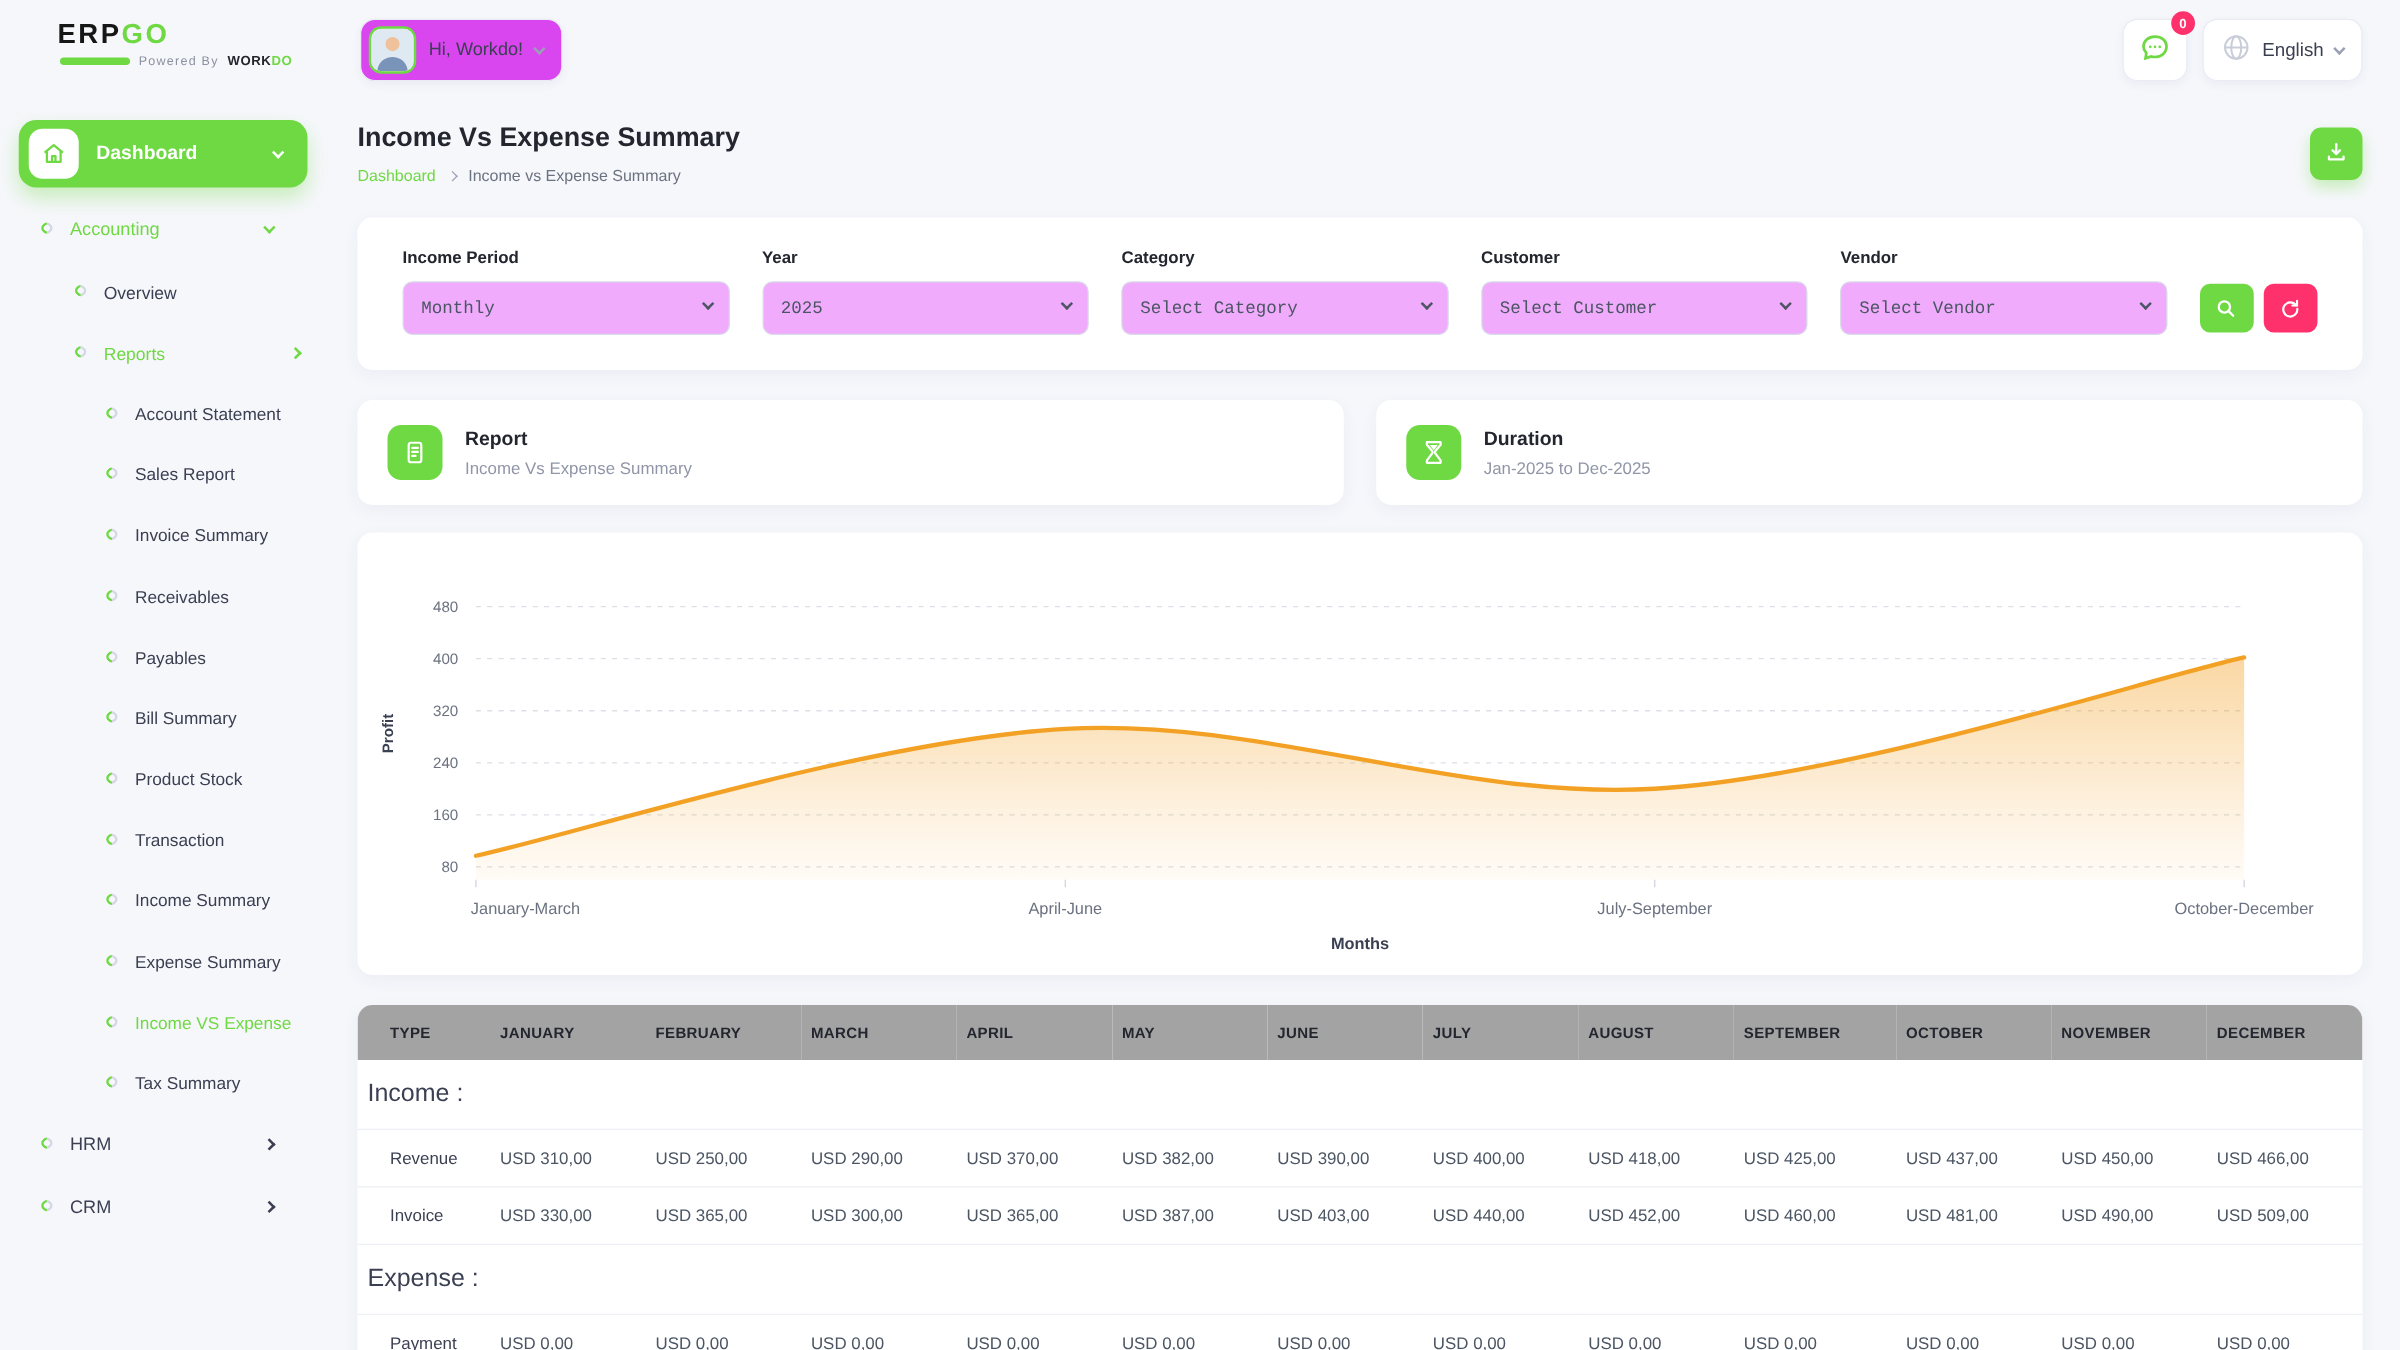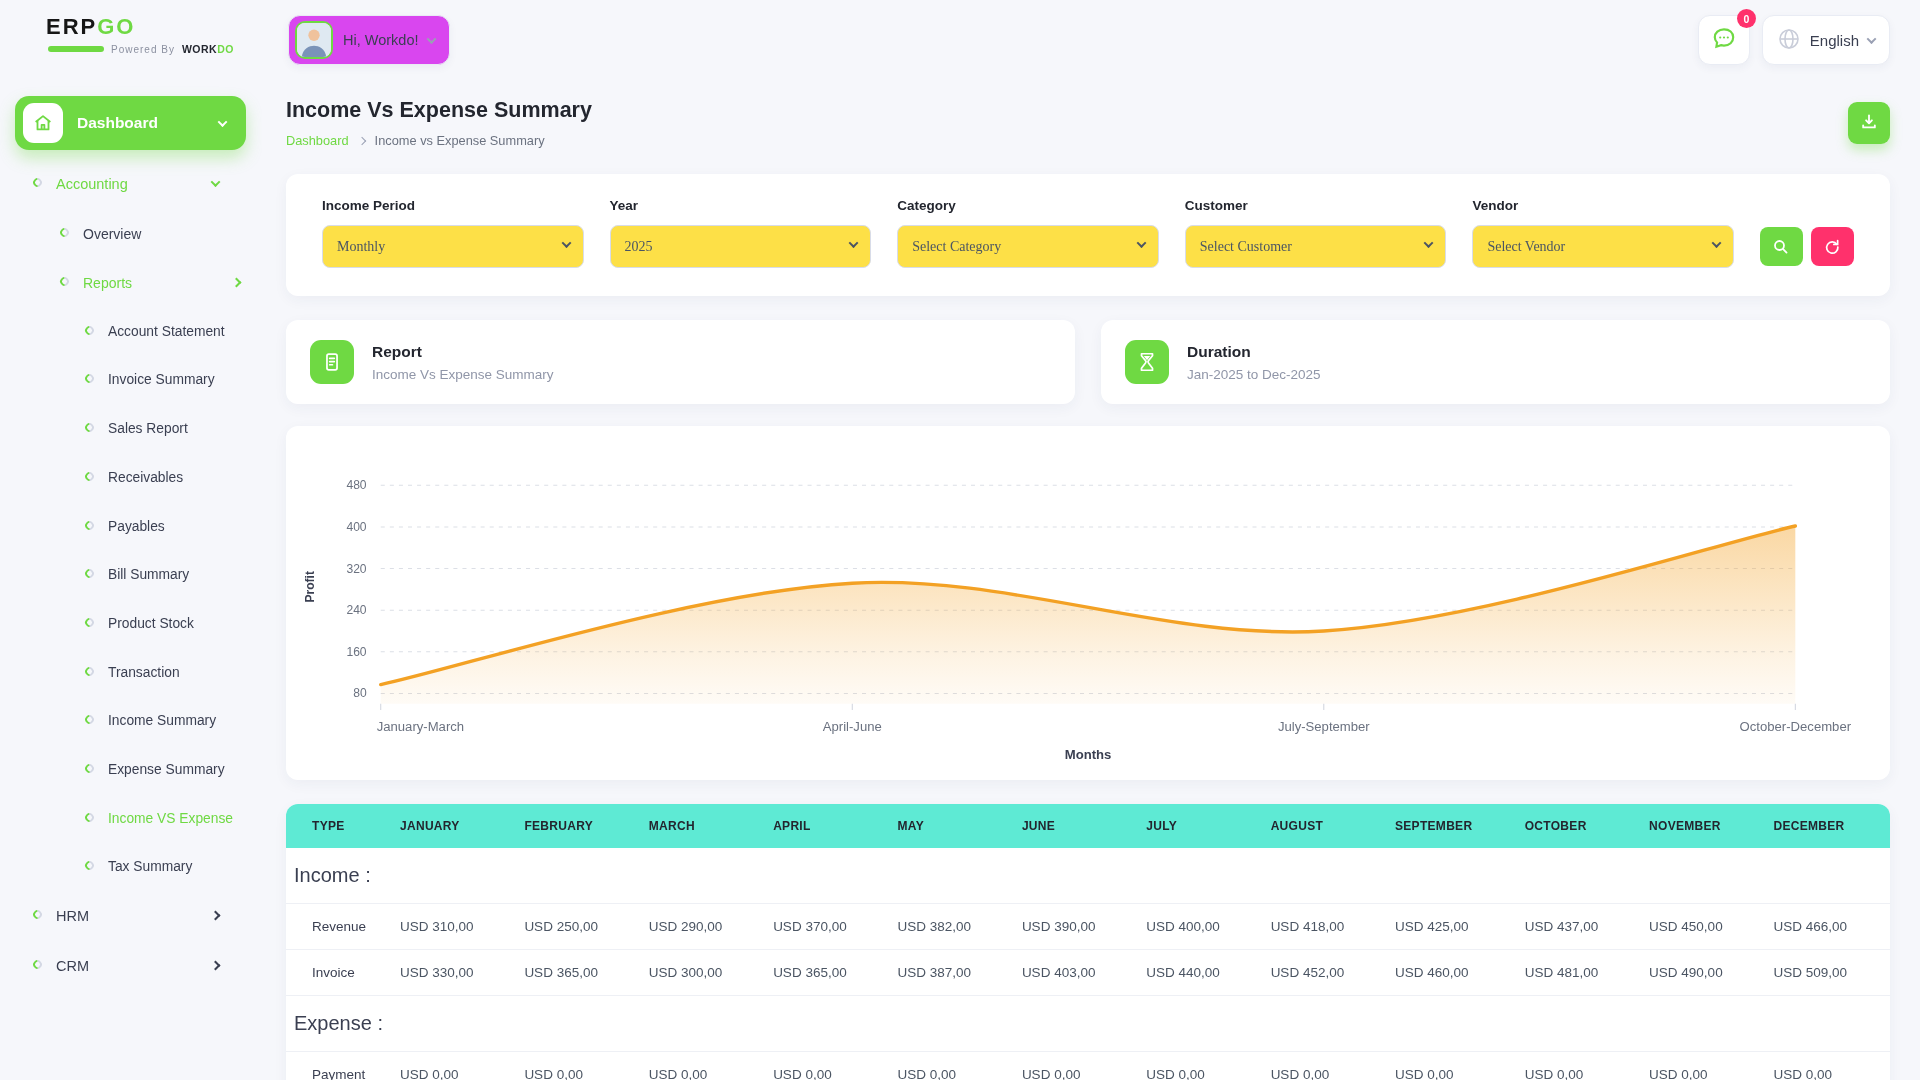--- a/index.html
+++ b/index.html
@@ -62,39 +62,39 @@
   .crumb-sep { width:6px; height:6px; border-right:1.6px solid #9aa0b4; border-bottom:1.6px solid #9aa0b4; transform:rotate(-45deg); }
   .crumb-cur { color:#6b7280; }
   .dl-btn { width:42px; height:42px; background:#6fd943; border:none; border-radius:9px; display:flex; align-items:center; justify-content:center; cursor:pointer; box-shadow:0 6px 12px rgba(111,217,67,.35); }
 
   .card { background:#fff; border-radius:12px; box-shadow:0 4px 14px rgba(45,55,90,.05); }
 
   .filter-card { margin-top:26px; padding:24px 36px 28px 36px; display:flex; gap:26px; align-items:flex-end; }
   .f-field { flex:1; }
   .f-field label { display:block; font-size:13.5px; font-weight:700; color:#23262f; margin-bottom:12px; }
   .sel-wrap { position:relative; }
-  .sel-wrap select { width:100%; height:43px; appearance:none; -webkit-appearance:none; border:1px solid #d8dce8; border-radius:8px; background:#fde047; padding:0 30px 0 14px; font-size:14px; color:#4b5563; font-family:Liberation Serif, serif; cursor:pointer; }
+  .sel-wrap select { width:100%; height:43px; appearance:none; -webkit-appearance:none; border:1px solid #d8dce8; border-radius:8px; background:#f0abfc; padding:0 30px 0 14px; font-size:14px; color:#4b5563; font-family:Liberation Mono, monospace; cursor:pointer; }
   .sel-wrap .chev { position:absolute; right:14px; top:16px; color:#4b5563; pointer-events:none; }
   .f-actions { display:flex; gap:8px; padding-bottom:2px; }
   .sq-btn { width:43px; height:39px; border:none; border-radius:8px; display:flex; align-items:center; justify-content:center; cursor:pointer; }
   .sq-btn.search { background:#6fd943; }
   .sq-btn.reset { background:#ff316c; }
 
   .info-row { display:flex; gap:26px; margin-top:24px; }
   .info-card { flex:1; display:flex; align-items:center; gap:18px; padding:20px 24px; }
   .info-ico { width:44px; height:44px; border-radius:11px; background:#6fd943; display:flex; align-items:center; justify-content:center; flex:none; }
   .info-title { font-size:15.5px; font-weight:700; color:#23262f; }
   .info-sub { font-size:13.5px; color:#9096a8; margin-top:6px; }
 
   .chart-card { margin-top:22px; padding:22px 18px 10px 12px; }
   .chart-card svg { display:block; width:100%; }
 
   .table-card { margin-top:24px; overflow:hidden; }
   table { width:100%; border-collapse:collapse; }
-  thead th { background:#5eead4; font-size:12px; font-weight:700; letter-spacing:.3px; color:#23262f; text-align:left; padding:15px 8px; text-transform:uppercase; }
+  thead th { background:#a3a3a3; font-size:12px; font-weight:700; letter-spacing:.3px; color:#23262f; text-align:left; padding:15px 8px; text-transform:uppercase; }
   thead th:first-child { padding-left:26px; width:106px; }
   tbody td { font-size:13.5px; color:#4b5563; padding:15px 8px; border-top:1px solid #eef0f5; }
   tbody tr:first-child td { border-top:none; }
   tbody td:first-child { padding-left:26px; color:#3a3f51; }
   tr.section td { font-size:20px; color:#3a3f51; padding:16px 8px; }
 </style>
 </head>
 <body>
 
 <div class="app">
@@ -170,25 +170,25 @@
           <span class="bullet"></span>
           <span class="txt">Reports</span>
           <span class="chev right"></span>
         </div>
         <div class="sb-item lvl3">
           <span class="bullet"></span>
           <span class="txt">Account Statement</span>
         </div>
         <div class="sb-item lvl3">
           <span class="bullet"></span>
+          <span class="txt">Sales Report</span>
+        </div>
+        <div class="sb-item lvl3">
+          <span class="bullet"></span>
           <span class="txt">Invoice Summary</span>
-        </div>
-        <div class="sb-item lvl3">
-          <span class="bullet"></span>
-          <span class="txt">Sales Report</span>
         </div>
         <div class="sb-item lvl3">
           <span class="bullet"></span>
           <span class="txt">Receivables</span>
         </div>
         <div class="sb-item lvl3">
           <span class="bullet"></span>
           <span class="txt">Payables</span>
         </div>
         <div class="sb-item lvl3">

